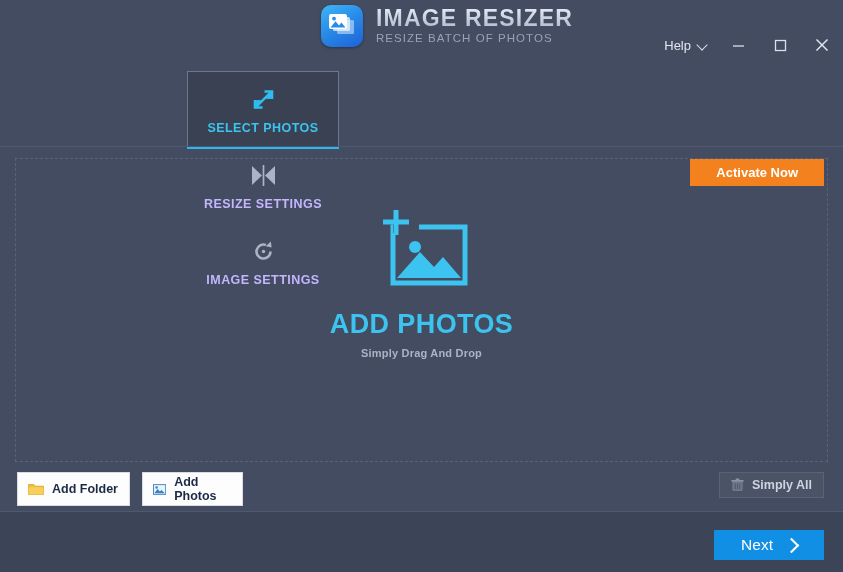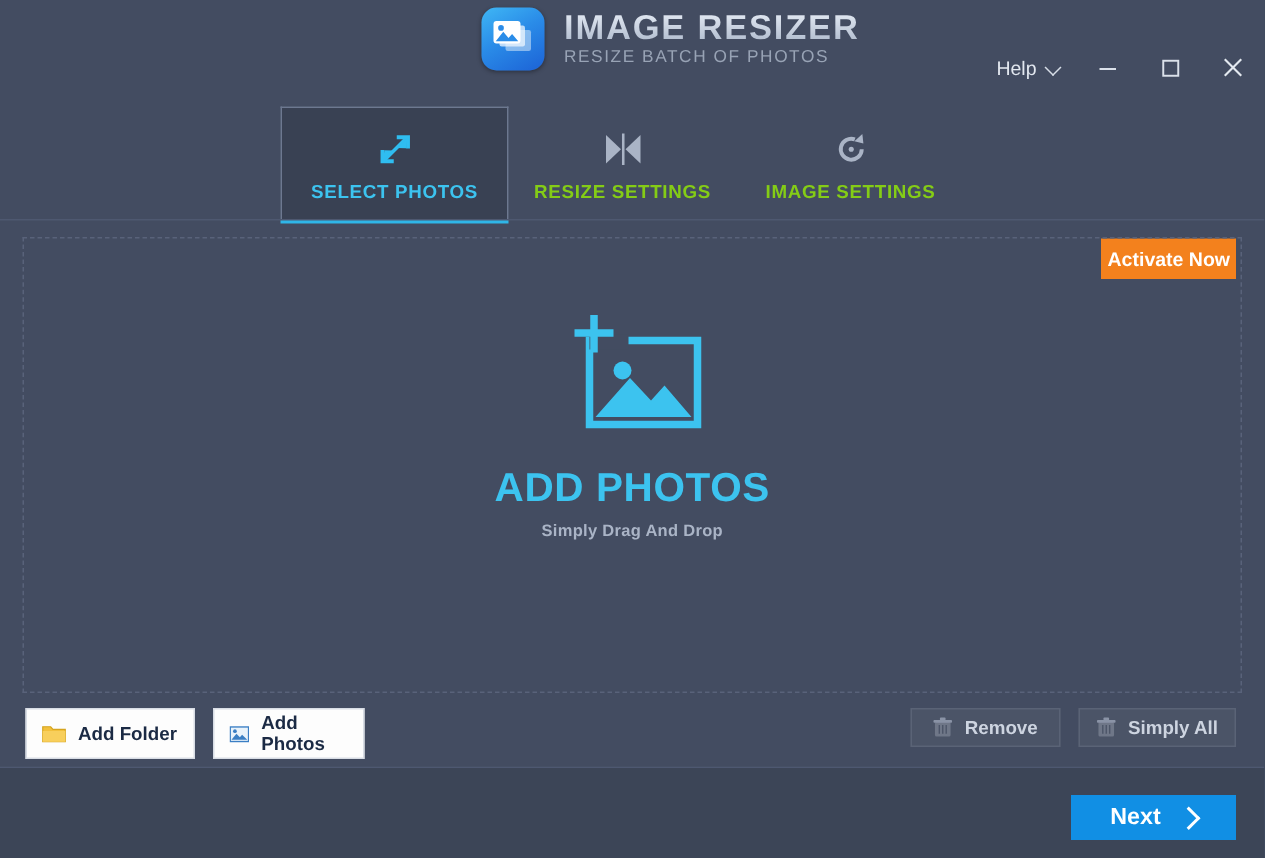--- a/index.html
+++ b/index.html
@@ -31,33 +31,33 @@
   .brand-text .t1{font-size:23px;font-weight:bold;letter-spacing:1.2px;
     color:#cfd8e6;line-height:25px;
     background:linear-gradient(180deg,#e8eef7 0%,#aab6c9 100%);
     -webkit-background-clip:text;background-clip:text;color:transparent;}
   .brand-text .t2{font-size:11.5px;letter-spacing:1.05px;color:#98a3b5;line-height:15px;}
 
   
   .tabbar{position:absolute;left:0;top:58px;width:843px;height:89px;}
   .tabbar:after{content:"";position:absolute;left:0;bottom:0;width:843px;height:1px;
     background:#4e5870;}
-  .tabs{position:absolute;left:187px;top:13px;display:flex;}
+  .tabs{position:absolute;left:187px;top:13px;display:flex;flex-direction:column;}
   .tab{width:152px;height:76px;display:flex;flex-direction:column;align-items:center;
     justify-content:center;gap:9px;cursor:pointer;position:relative;}
   .tab .ticon{height:28px;display:flex;align-items:flex-end;}
-  .tab .tlabel{font-size:12.5px;font-weight:bold;letter-spacing:.45px;color:#84cc16;}
+  .tab .tlabel{font-size:12.5px;font-weight:bold;letter-spacing:.45px;color:#c4b5fd;}
   .tab.active{background:#3a out;}
   .tab.active{background:#39415380;background:#394153;border:1px solid #6a7governor;
     border:1px solid #6d7890;border-bottom:none;box-sizing:border-box;height:76px;}
   .tab.active .tlabel{color:#3cc3ef;}
   .tab.active:after{content:"";position:absolute;left:-1px;bottom:-2px;width:152px;height:3px;
     background:#2fb6e8;}
   .activate{position:absolute;right:19px;top:101px;background:#f3811d;color:#fff;
-    font-size:13px;font-weight:bold;padding:0 4px;height:27px;line-height:27px;
+    font-size:13px;font-weight:bold;padding:0 26px;height:27px;line-height:27px;
     border:none;cursor:pointer;font-family:"Liberation Sans",sans-serif;}
 
   
   .dropzone{position:absolute;left:15px;top:158px;width:813px;height:304px;
     border:1.5px dashed #59627a;box-sizing:border-box;}
   .dz-inner{position:absolute;left:0;right:0;top:48px;display:flex;flex-direction:column;
     align-items:center;}
   .dz-icon{margin-bottom:18px;}
   .dz-title{font-size:27px;font-weight:bold;color:#3cc3ef;letter-spacing:.4px;line-height:30px;}
   .dz-sub{font-size:11px;font-weight:bold;color:#aab4c6;margin-top:8px;letter-spacing:.2px;}
@@ -73,21 +73,21 @@
   .btn-dim{position:absolute;height:26px;background:#4b5467;border:1px solid #59melon;}
   .btn-dim{position:absolute;height:26px;background:#4b5467;border:1px solid #5a6organ;}
   .btn-dim{position:absolute;height:26px;background:#4b5467;border:1px solid #5a6376;
     color:#cdd4e0;font-size:12.5px;font-weight:bold;display:flex;align-items:center;
     justify-content:center;gap:8px;box-sizing:border-box;cursor:pointer;}
 
   
   .footer{position:absolute;left:0;top:511px;width:843px;height:61px;background:#3c4557;
     border-top:1px solid #4e5871;}
   .next{position:absolute;right:19px;top:18px;width:110px;height:30px;background:#118fe4;
-    border:none;color:#fff;font-size:15.5px;font-weight:bold;display:flex;align-items:center;
+    border:none;color:#fff;font-size:15.5px;font-weight:normal;display:flex;align-items:center;
     justify-content:center;gap:13px;cursor:pointer;font-family:"Liberation Sans",sans-serif;}
   .next .nchev{display:inline-block;width:9px;height:9px;border-top:2px solid #fff;
     border-right:2px solid #fff;transform:rotate(45deg);}
 </style>
 </head>
 <body>
 
 <div id="app">
 
   <div class="titlebar">
@@ -208,33 +208,20 @@
 
     <div class="btn-light" style="left:142px;width:101px;">
       <svg width="16" height="13" viewBox="0 0 16 13">
         <rect x="0.6" y="0.6" width="14.8" height="11.8" fill="#e9f3fb" stroke="#3b7fc4" stroke-width="1.1"></rect>
         <circle cx="4.4" cy="4" r="1.5" fill="#3b7fc4"></circle>
         <path d="M1.6 11 L5.6 6 L8.4 9 L10.2 7 L14.4 11 Z" fill="#3b7fc4"></path>
       </svg>
       <span>Add Photos</span>
     </div>
 
-    <div class="btn-dim" style="left:607px;width:100px;">
-      <svg width="13" height="14" viewBox="0 0 13 14">
-        <rect x="1.3" y="3.4" width="10.4" height="9.6" rx="1" fill="#6f7788"></rect>
-        <rect x="0.3" y="2" width="12.4" height="1.8" rx="0.6" fill="#8a93a6"></rect>
-        <rect x="4.6" y="0.4" width="3.8" height="1.7" rx="0.6" fill="#8a93a6"></rect>
-        <g stroke="#4b5467" stroke-width="0.9">
-          <line x1="4.2" y1="5.4" x2="4.2" y2="11.2"></line>
-          <line x1="6.5" y1="5.4" x2="6.5" y2="11.2"></line>
-          <line x1="8.8" y1="5.4" x2="8.8" y2="11.2"></line>
-        </g>
-      </svg>
-      <span>Remove</span>
-    </div>
 
     <div class="btn-dim" style="left:719px;width:105px;">
       <svg width="13" height="14" viewBox="0 0 13 14">
         <rect x="1.3" y="3.4" width="10.4" height="9.6" rx="1" fill="#6f7788"></rect>
         <rect x="0.3" y="2" width="12.4" height="1.8" rx="0.6" fill="#8a93a6"></rect>
         <rect x="4.6" y="0.4" width="3.8" height="1.7" rx="0.6" fill="#8a93a6"></rect>
         <g stroke="#4b5467" stroke-width="0.9">
           <line x1="4.2" y1="5.4" x2="4.2" y2="11.2"></line>
           <line x1="6.5" y1="5.4" x2="6.5" y2="11.2"></line>
           <line x1="8.8" y1="5.4" x2="8.8" y2="11.2"></line>

